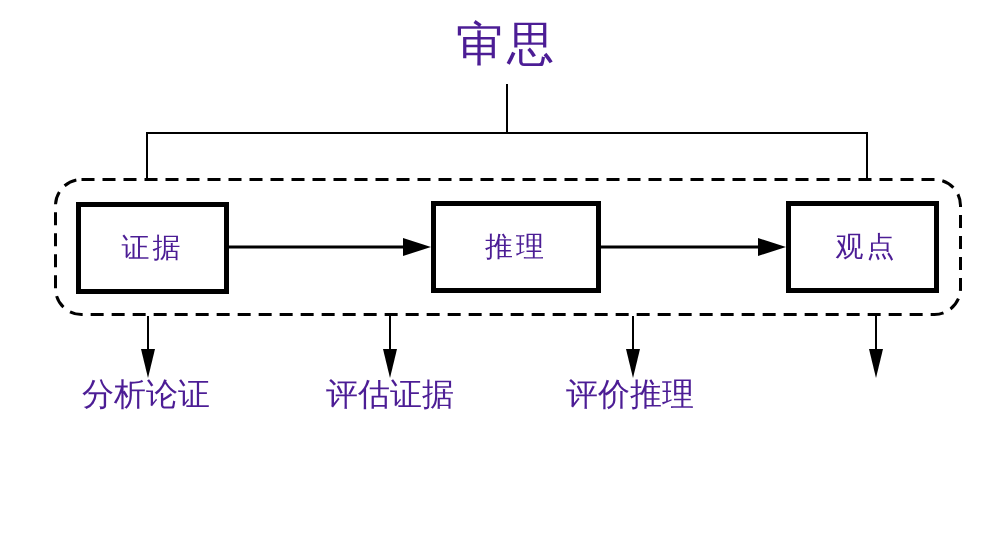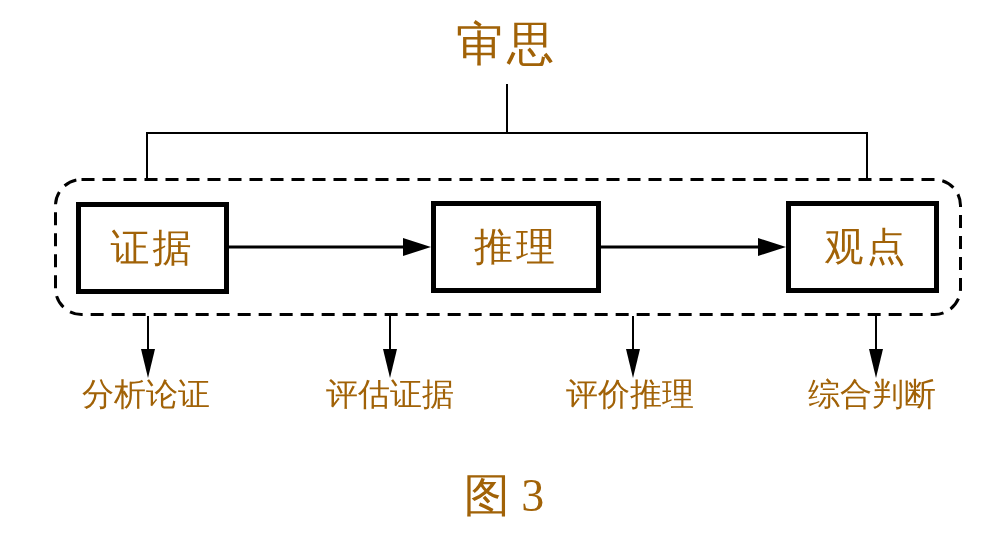--- a/index.html
+++ b/index.html
@@ -6,21 +6,21 @@
     margin: 0;
     padding: 0;
     background: #ffffff;
   }
   #canvas {
     position: relative;
     width: 1008px;
     height: 551px;
     background: #ffffff;
     font-family: "Liberation Serif", "DejaVu Serif", serif;
-    color: #a16207;
+    color: #4c1d95;
     overflow: hidden;
   }
   #connector-layer {
     position: absolute;
     left: 0; top: 0;
     width: 1008px;
     height: 551px;
   }
   .root-label {
     position: absolute;
@@ -34,21 +34,21 @@
     white-space: nowrap;
   }
   .node-box {
     position: absolute;
     box-sizing: border-box;
     border: 5px solid #000000;
     background: #ffffff;
     display: flex;
     align-items: center;
     justify-content: center;
-    font-size: 39px;
+    font-size: 28px;
     letter-spacing: 3px;
     white-space: nowrap;
   }
   .node-evidence  { left: 76px;  top: 202px; width: 153px; height: 92px; }
   .node-reasoning { left: 431px; top: 201px; width: 170px; height: 92px; }
   .node-viewpoint { left: 786px; top: 201px; width: 153px; height: 92px; padding-left: 8px; }
   .output-label {
     position: absolute;
     top: 376px;
     width: 240px;
@@ -118,19 +118,17 @@
   <div class="node-box node-reasoning">
     <span>推理</span>
   </div>
   <div class="node-box node-viewpoint">
     <span>观点</span>
   </div>
 
   <div class="output-label output-1">分析论证</div>
   <div class="output-label output-3">评价推理</div>
   <div class="output-label output-2">评估证据</div>
-  <div class="output-label output-4">综合判断</div>
 
   <div class="figure-caption">
-    <span class="fig-num">图 3</span>
   </div>
 
 </div>
 
 </body></html>

